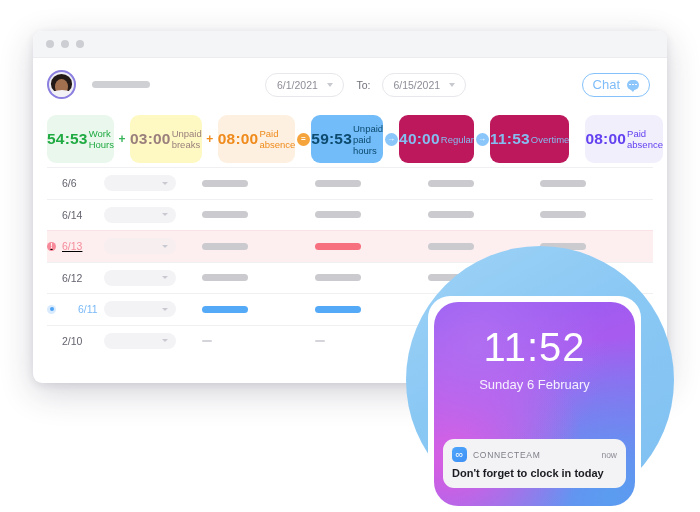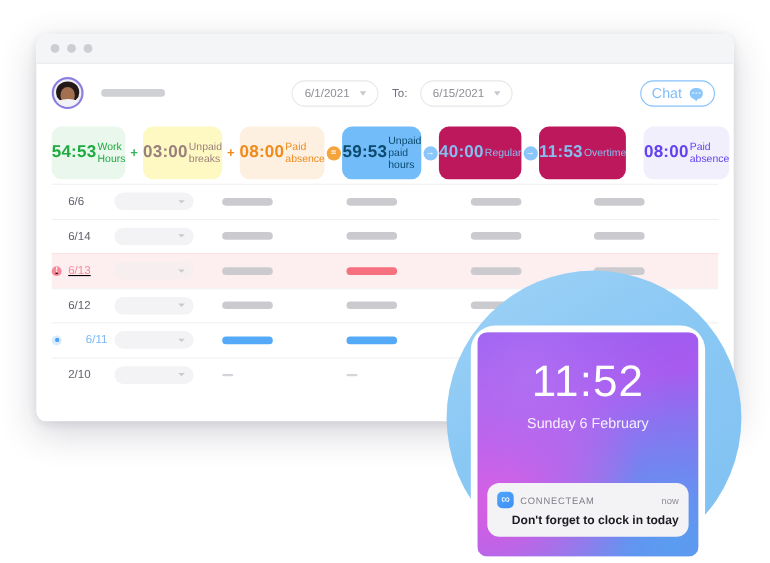--- a/index.html
+++ b/index.html
@@ -302,21 +302,21 @@
     top: 296px;
     width: 213px;
     height: 216px;
     border-radius: 22px;
     background: #ffffff;
     padding: 6px;
   }
   .phone-screen {
     width: 100%;
     height: 100%;
-    border-radius: 9px;
+    border-radius: 24px;
     background:
       radial-gradient(circle at 22% 22%, #b06ef2 0%, rgba(176,110,242,0) 58%),
       radial-gradient(circle at 10% 72%, #e05ce0 0%, rgba(224,92,224,0) 55%),
       radial-gradient(circle at 88% 95%, #5a9cf0 0%, rgba(90,156,240,0) 60%),
       linear-gradient(160deg, #8f5df2 0%, #a85bef 35%, #8f6bf0 68%, #6f8bf2 100%);
     position: relative;
     overflow: hidden;
     display: flex;
     flex-direction: column;
     align-items: center;
@@ -368,21 +368,20 @@
   .nnow {
     margin-left: auto;
     font-size: 8.5px;
     color: #8c8d96;
   }
   .nbody {
     margin-top: 5px;
     font-size: 11px;
     font-weight: bold;
     color: #1b1c22;
-    text-align: right;
   }
 </style>
 </head>
 <body>
 
 <div id="stage">
 
   <div class="window">
 
     <div class="titlebar">

